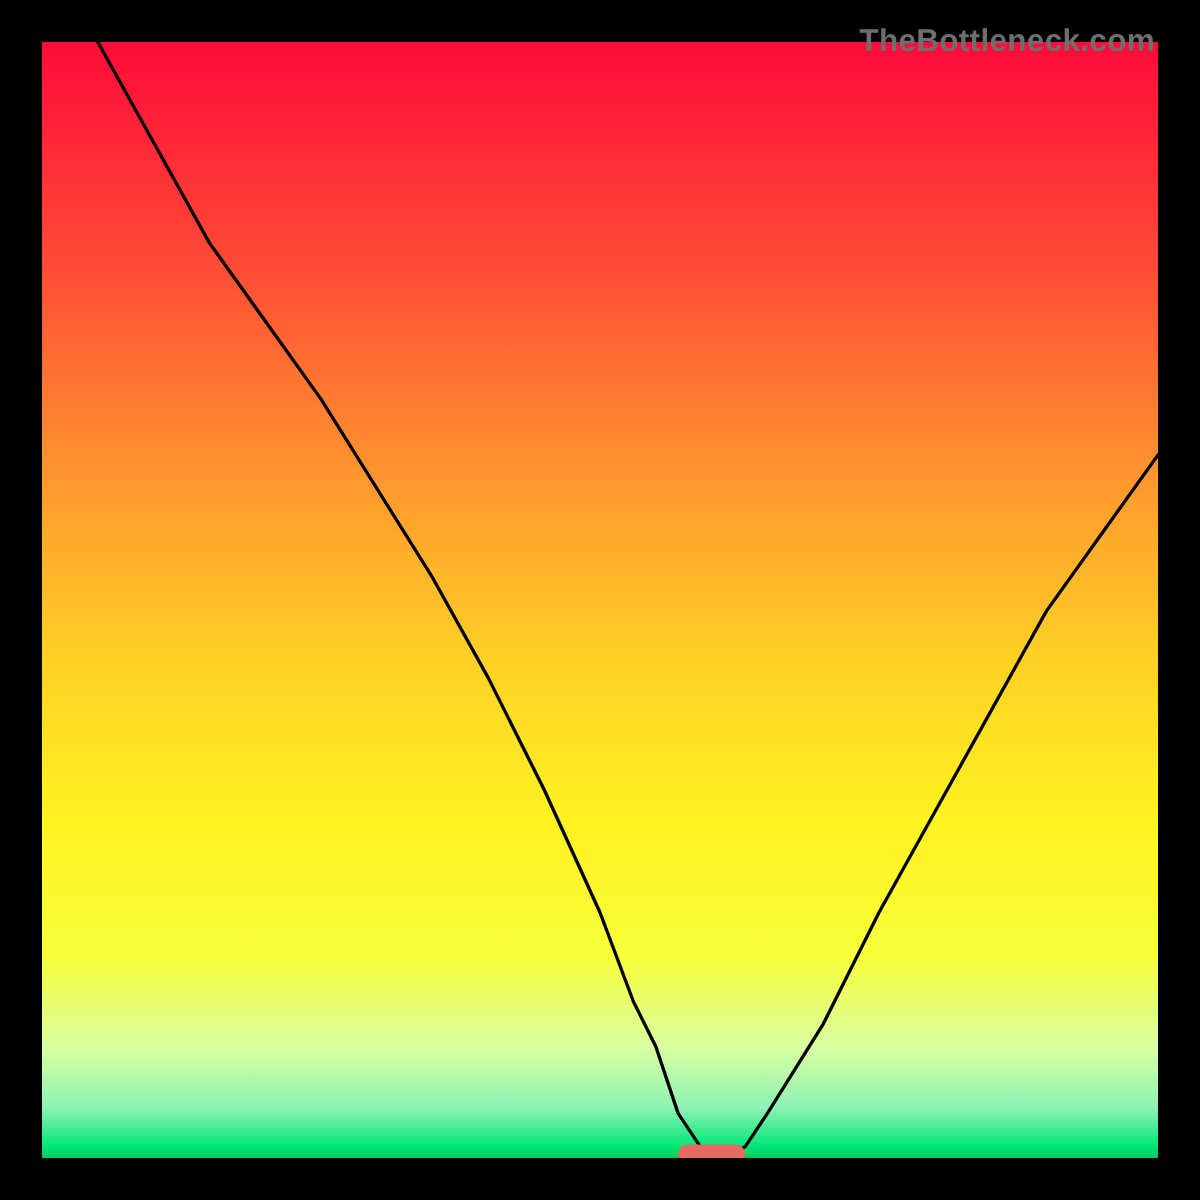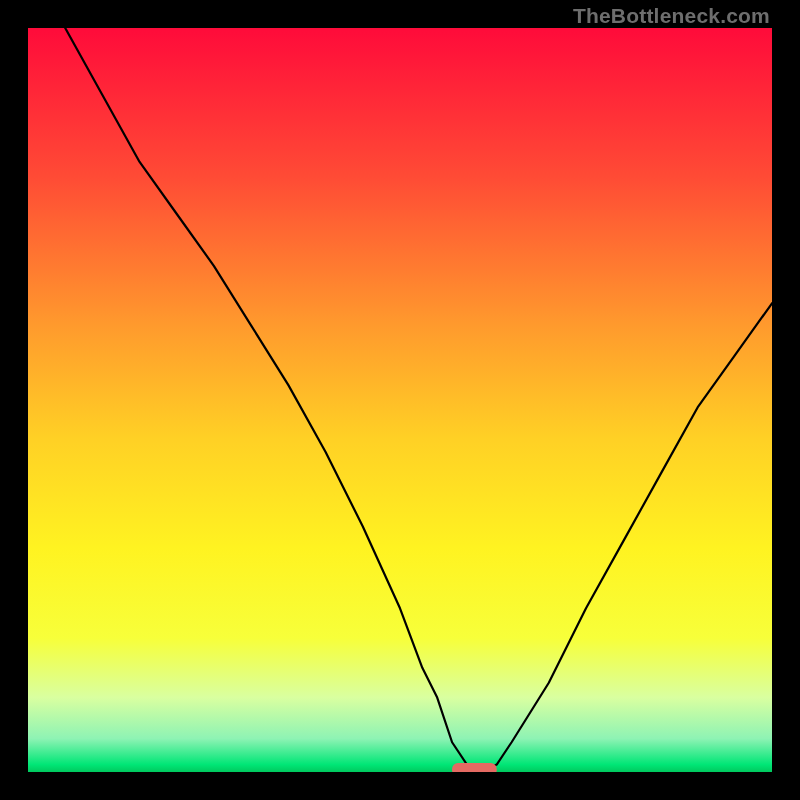--- a/index.html
+++ b/index.html
@@ -20,21 +20,21 @@
   }
   .plot {
     position: absolute;
     left: 0;
     top: 0;
     width: 744px;
     height: 744px;
   }
   .watermark {
     position: absolute;
-    top: 4px;
+    top: 16px;
     right: 30px;
     font-family: Arial, Helvetica, sans-serif;
     font-size: 21px;
     font-weight: 600;
     color: #6e6e6e;
     letter-spacing: 0.2px;
   }
 </style>
 </head>
 <body>

